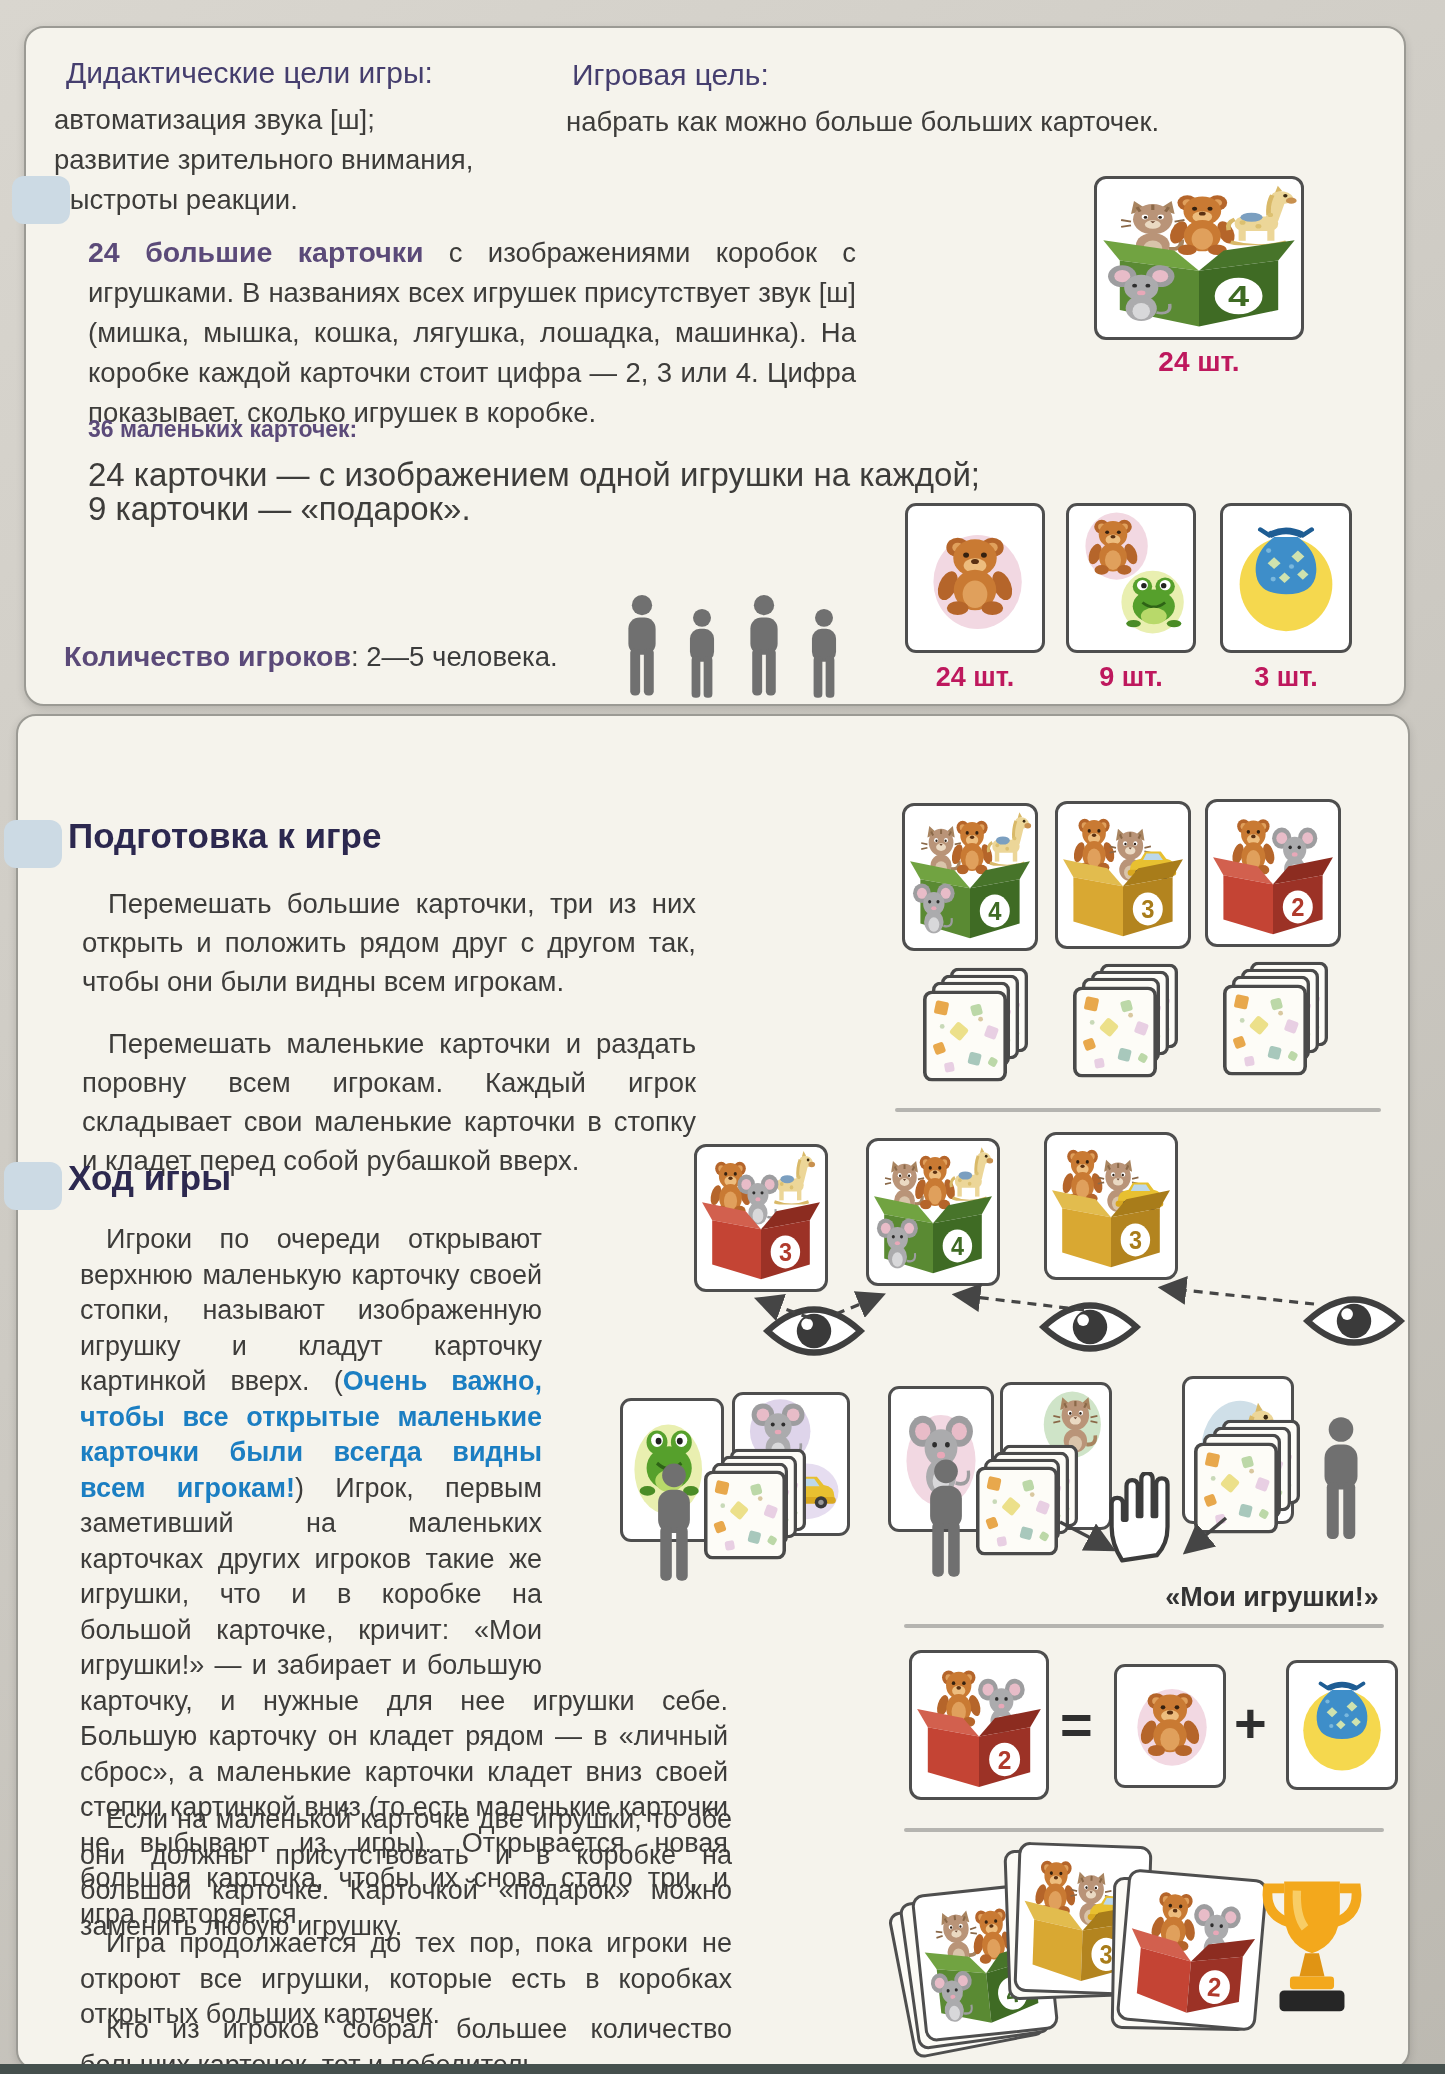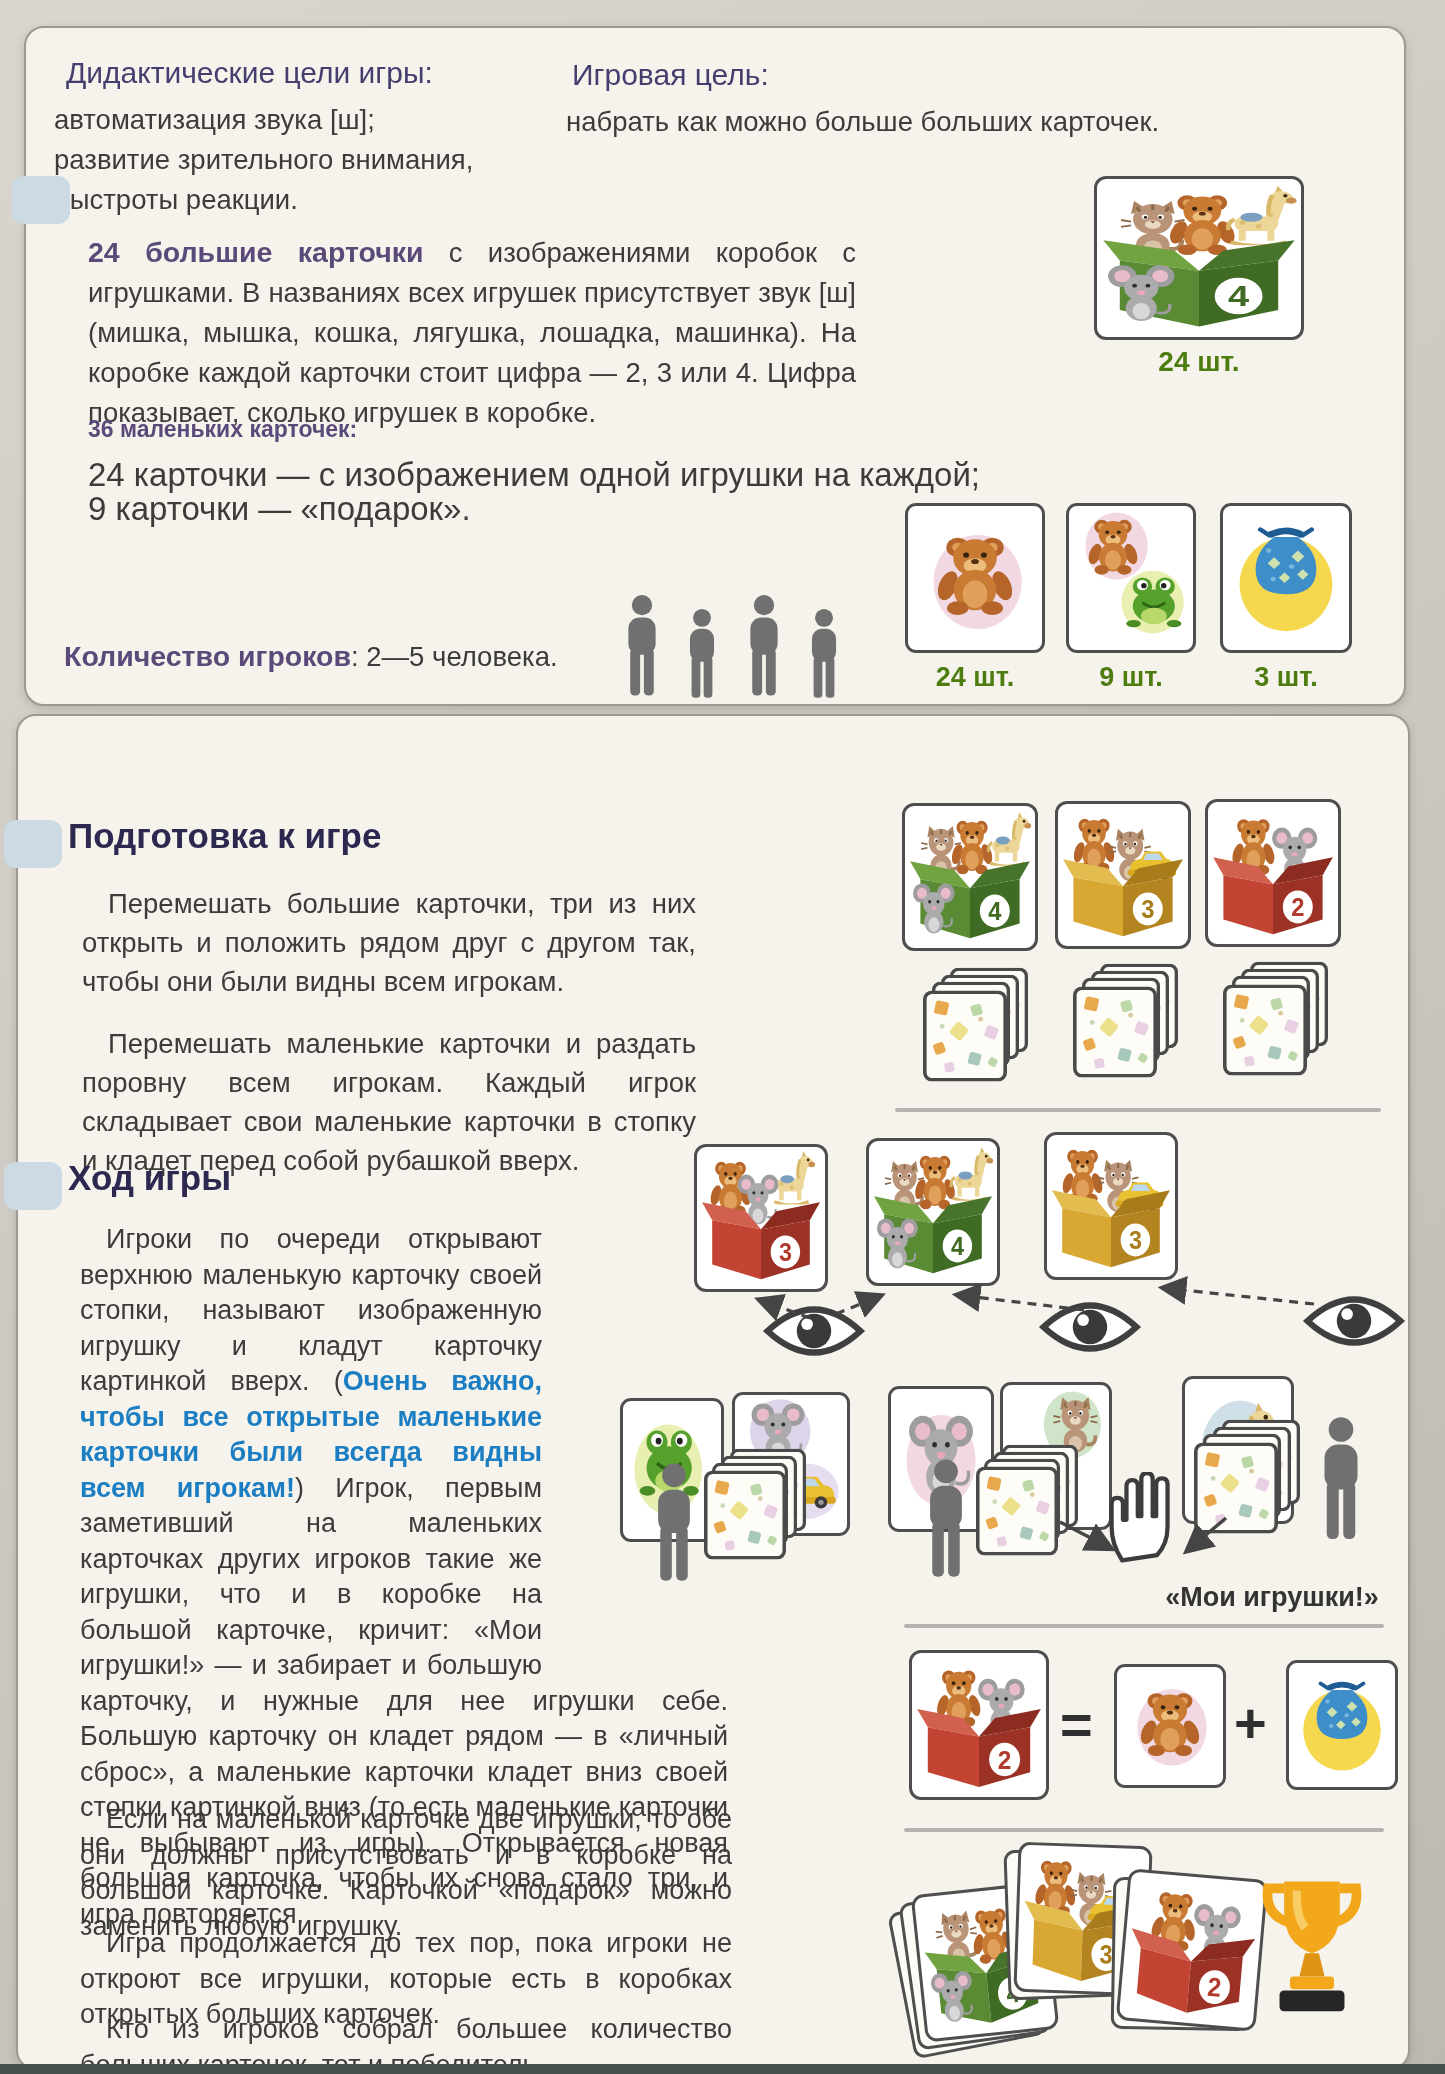--- a/index.html
+++ b/index.html
@@ -21,21 +21,21 @@
   .lead{font-weight:bold;color:#5b4a79;font-size:28.5px}
   .lead-line{position:absolute;font-weight:bold;color:#5b4a79;font-size:23px;white-space:nowrap}
   .blue{color:#1b7ec2;font-weight:bold}
   .list-lines div{white-space:nowrap}
   .bcard{position:absolute;background:#fff;border:3px solid #4e4e4e;border-radius:12px;
     box-sizing:border-box;padding:3px}
   .bcard svg,.scard svg{width:100%;height:100%;display:block}
   .scard{position:absolute;background:#fff;border:3px solid #4e4e4e;border-radius:11px;
     box-sizing:border-box;padding:2px}
   .sheet{position:absolute;background:#fcfbf6;border:3px solid #4e4e4e;border-radius:11px;box-sizing:border-box}
-  .count{position:absolute;font-weight:bold;font-size:27px;color:#4d7c0f;text-align:center}
+  .count{position:absolute;font-weight:bold;font-size:27px;color:#be185d;text-align:center}
   .divider{position:absolute;height:4px;background:#b5b4b0;border-radius:2px}
   .stack{position:absolute}
   .stack svg{position:absolute}
   .person{position:absolute}
   .eye{position:absolute}
   .hand{position:absolute}
   .eq{position:absolute;font-size:56px;font-weight:bold;color:#2f2f2f}
   .shout{position:absolute;font-weight:bold;font-size:27px;color:#333;white-space:nowrap}
   .ill{position:absolute}
   text{font-family:"Liberation Sans",sans-serif}

